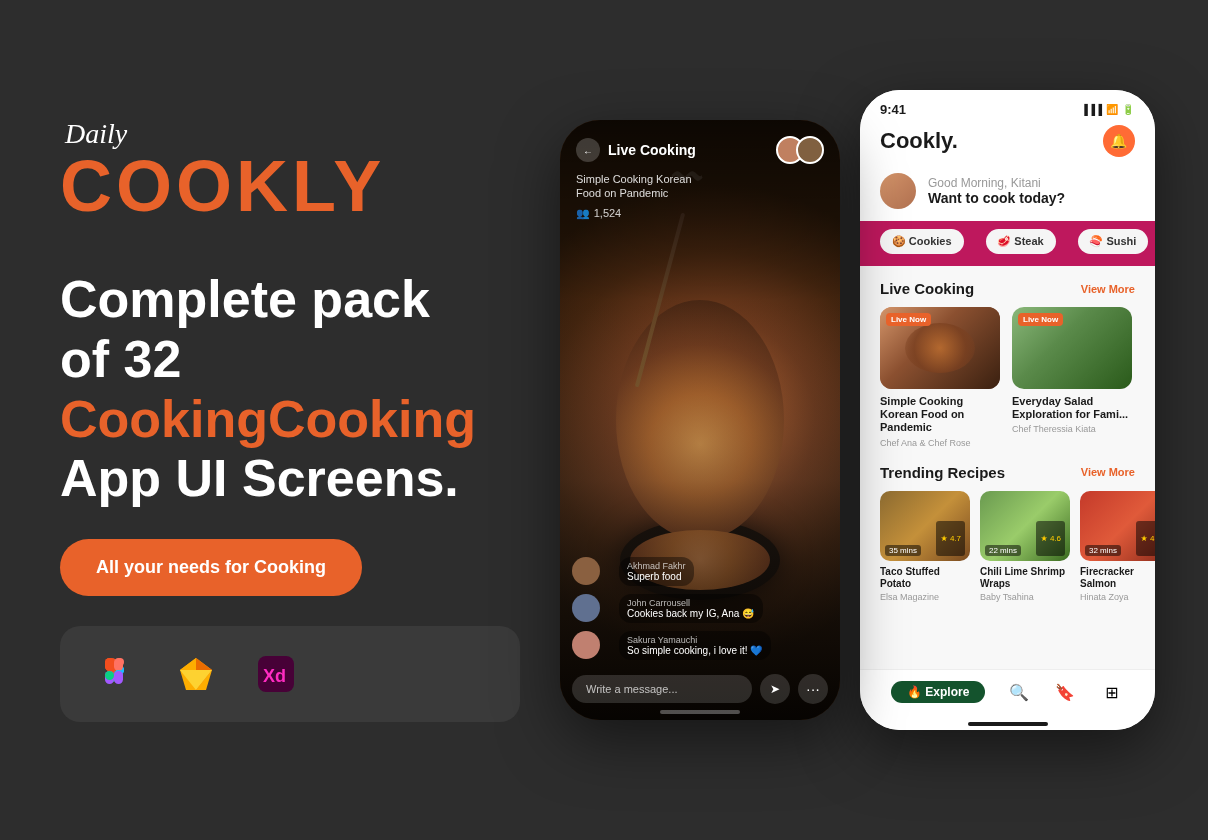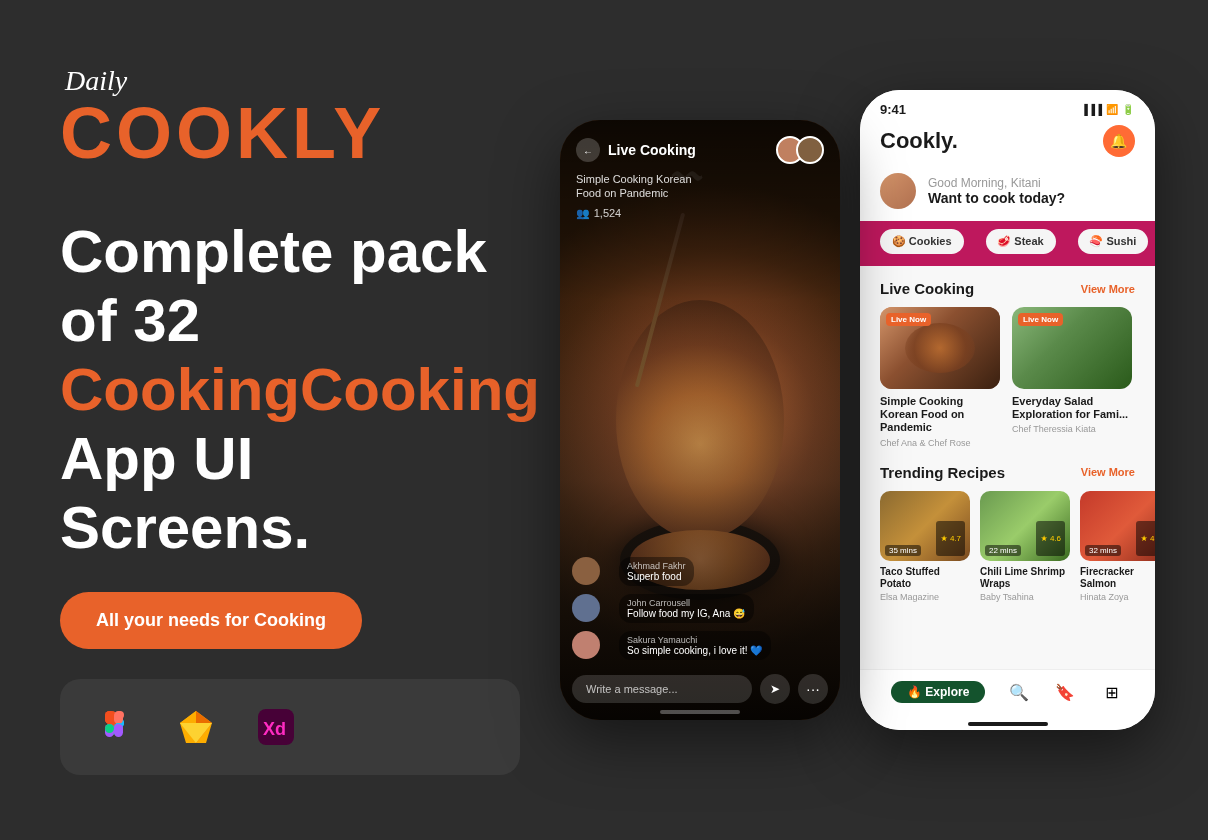--- a/index.html
+++ b/index.html
@@ -51,21 +51,21 @@
     .logo-cookly {
       font-size: 72px;
       font-weight: 900;
       color: #e8622a;
       letter-spacing: 4px;
       line-height: 1;
       text-transform: uppercase;
     }
 
     .headline {
-      font-size: 60px;
+      font-size: 52px;
       font-weight: 700;
       color: #ffffff;
       line-height: 1.15;
       margin-top: 10px;
     }
 
     .headline .orange {
       color: #e8622a;
     }
 
@@ -703,21 +703,21 @@
           <div class="comment-avatar" style="background:#8a6040;width:28px;height:28px;border-radius:50%;"></div>
           <div class="comment-bubble">
             <div class="comment-name">Akhmad Fakhr</div>
             <div class="comment-text">Superb food</div>
           </div>
         </div>
         <div class="comment-item">
           <div class="comment-avatar" style="background:#607090;width:28px;height:28px;border-radius:50%;"></div>
           <div class="comment-bubble">
             <div class="comment-name">John Carrousell</div>
-            <div class="comment-text">Follow food my IG, Ana 😅</div>
+            <div class="comment-text">Cookies back my IG, Ana 😅</div>
           </div>
         </div>
         <div class="comment-item">
           <div class="comment-avatar" style="background:#c08070;width:28px;height:28px;border-radius:50%;"></div>
           <div class="comment-bubble">
             <div class="comment-name">Sakura Yamauchi</div>
             <div class="comment-text">So simple cooking, i love it! 💙</div>
           </div>
         </div>
       </div>

